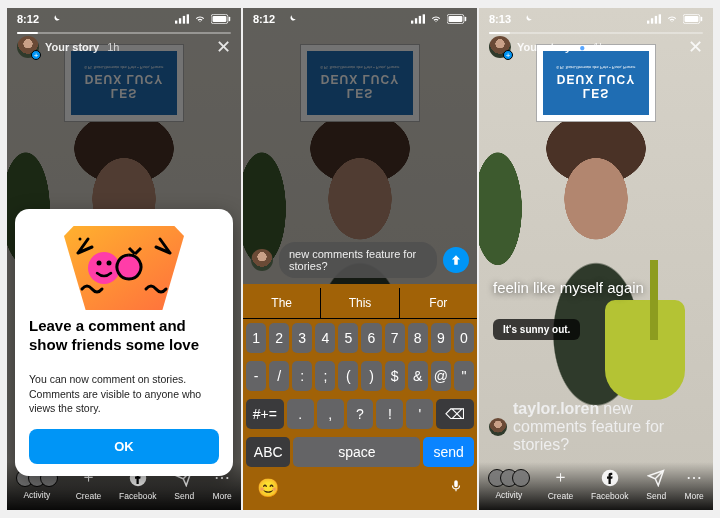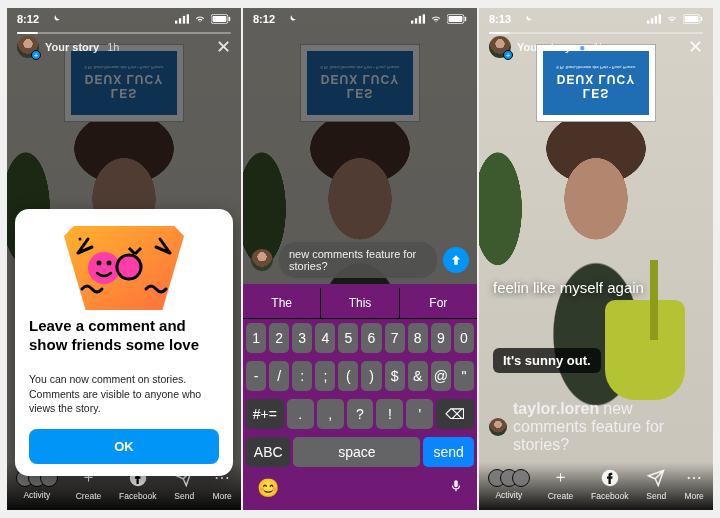--- a/index.html
+++ b/index.html
@@ -162,21 +162,21 @@
   }
   .mini-avatar {
     width:22px;height:22px;border-radius:50%;
     background: radial-gradient(circle at 50% 35%, #c9a087 0%, #c9a087 25%, #6b4a36 26%, #6b4a36 55%, #2f3a2b 56%);
     flex-shrink:0;
   }
 
   
   .keyboard {
     position:absolute; left:0; right:0; bottom:0;
-    background:#701a75;
+    background:#a16207;
     z-index:42;
     padding-top:4px;
   }
   .suggest-row{
     display:flex; border-bottom:1px solid #000;
   }
   .suggest-row div{
     flex:1; text-align:center; font-size:12px; color:#fff; padding:8px 0;
     border-right:1px solid #000;
   }
@@ -200,24 +200,23 @@
   
   .caption-big {
     position:absolute; left:14px; right:14px; top:54%;
     color:#fff; font-size:15px; font-weight:400;
     text-shadow:0 1px 6px rgba(0,0,0,.7);
     z-index:30;
   }
   .caption-chip{
     position:absolute; left:14px; top:62%;
     background:rgba(0,0,0,.72); color:#fff;
-    font-size:13px; font-weight:600;
+    font-size:10px; font-weight:600;
     padding:5px 10px; border-radius:6px;
     z-index:30;
-    margin-top:29px;
   }
   .cup{
     position:absolute; right:28px; bottom:110px;
     width:80px; height:100px;
     background:#b4c334;
     border-radius:10px 10px 30px 30px;
     z-index:25;
   }
   .straw{
     position:absolute; right:55px; bottom:170px;

